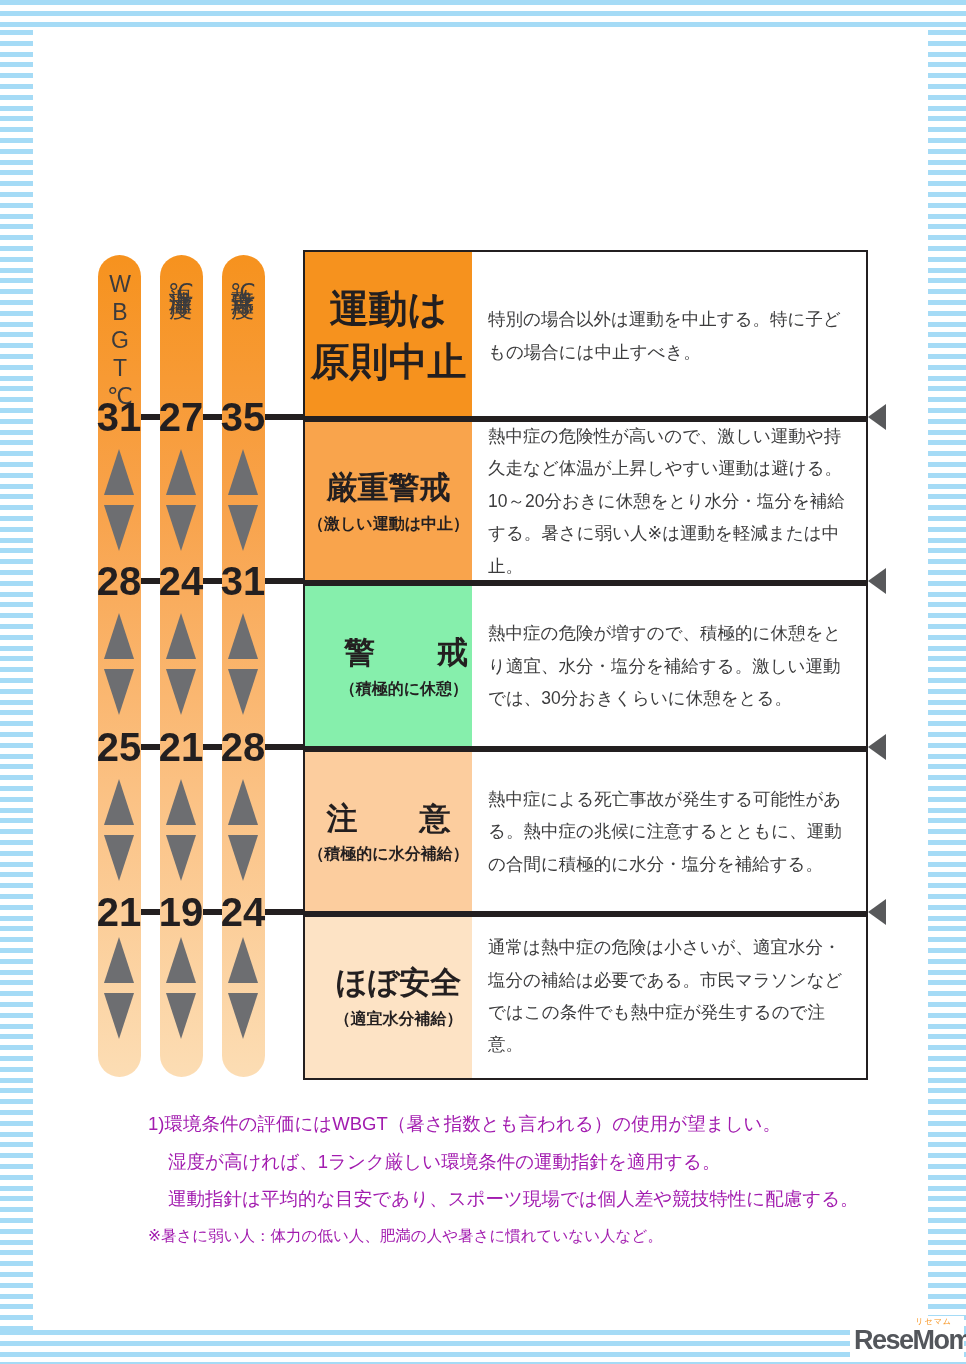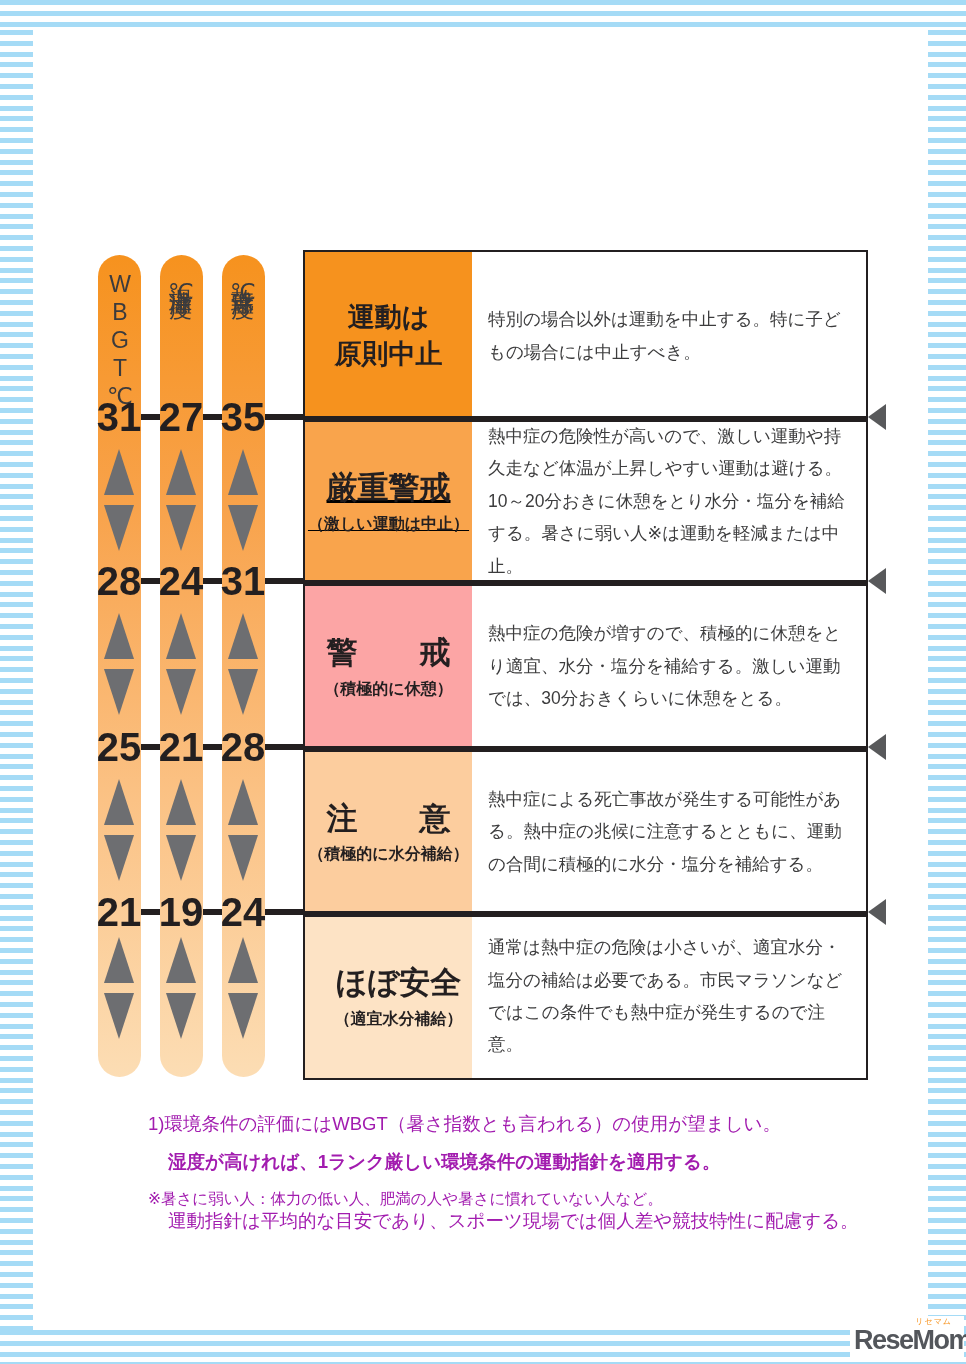--- a/index.html
+++ b/index.html
@@ -66,21 +66,21 @@
 
   
   .marker-left { position:absolute; left:868px; transform:translateY(-50%); width:0; height:0;
     border-top:13px solid transparent; border-bottom:13px solid transparent;
     border-right:18px solid #58595B; z-index:3; }
 
   
   .footnotes { position:absolute; left:148px; top:1112px; width:740px; color:#a21caf; }
   .fn-line { font-size:18.5px; line-height:1.25; }
   .fn-cont { padding-left:20px; }
-  .mb16 { margin-bottom:15px; } .mb2 { margin-bottom:4px; } .mb12 { margin-bottom:14px;font-weight:bold; }
+  .mb16 { margin-bottom:15px; } .mb2 { margin-bottom:4px; } .mb12 { margin-bottom:14px; }
   .fn-note { font-size:15.5px; margin-top:16px; }
 
   
   .logo { position:absolute; left:850px; top:1316px; width:114px; height:42px;
     background:#ffffff; z-index:5; }
   .logo-text { position:absolute; left:4px; bottom:2px; font-size:27px; font-weight:bold;
     color:#53565B; letter-spacing:-1.5px; }
   .logo-ruby { position:absolute; right:12px; top:0px; font-size:8px; color:#F7931E;
     letter-spacing:1px; }
 </style>
@@ -183,40 +183,40 @@
     </div>
   <div class="arrows" style="left:243px; top:988px;">
       <span class="tri-up"></span>
       <span class="tri-down"></span>
     </div>
 
   <div class="guide-table">
 
     <div class="zone-row row-1">
       <div class="zone-label-cell" style="background-color: rgb(246, 146, 30);">
-        <div class="zone-label" style="font-size:27px;">運動は
+        <div class="zone-label" style="font-size:39px;">運動は
 原則中止</div>
       </div>
       <div class="zone-desc-cell">
         <div class="zone-desc">特別の場合以外は運動を中止する。特に子どもの場合には中止すべき。</div>
       </div>
     </div>
 
     <div class="zone-row row-2">
-      <div class="zone-label-cell" style="background-color: rgb(249, 164, 76); text-decoration: underline;">
+      <div class="zone-label-cell" style="background-color: rgb(249, 164, 76);">
         <div class="zone-label">厳重警戒</div>
         <div class="zone-sub">（激しい運動は中止）</div>
       </div>
       <div class="zone-desc-cell">
         <div class="zone-desc">熱中症の危険性が高いので、激しい運動や持久走など体温が上昇しやすい運動は避ける。10～20分おきに休憩をとり水分・塩分を補給する。暑さに弱い人※は運動を軽減または中止。</div>
       </div>
     </div>
 
     <div class="zone-row row-3">
-      <div class="zone-label-cell" style="background-color: #fca5a5;">
+      <div class="zone-label-cell" style="background-color: #86efac; align-items: flex-end;">
         <div class="zone-label">警　　戒</div>
         <div class="zone-sub">（積極的に休憩）</div>
       </div>
       <div class="zone-desc-cell">
         <div class="zone-desc">熱中症の危険が増すので、積極的に休憩をとり適宜、水分・塩分を補給する。激しい運動では、30分おきくらいに休憩をとる。</div>
       </div>
     </div>
 
     <div class="zone-row row-4">
       <div class="zone-label-cell" style="background-color: rgb(252, 205, 158);">
@@ -245,22 +245,22 @@
   </div>
 
   <div class="marker-left" style="top:417px;"></div>
   <div class="marker-left" style="top:581px;"></div>
   <div class="marker-left" style="top:747px;"></div>
   <div class="marker-left" style="top:912px;"></div>
 
   <div class="footnotes">
     <div class="fn-line mb16">1)環境条件の評価にはWBGT（暑さ指数とも言われる）の使用が望ましい。</div>
     <div class="fn-line fn-cont mb12">湿度が高ければ、1ランク厳しい環境条件の運動指針を適用する。</div>
+    <div class="fn-line fn-cont">運動指針は平均的な目安であり、スポーツ現場では個人差や競技特性に配慮する。</div>
     <div class="fn-line fn-note">※暑さに弱い人：体力の低い人、肥満の人や暑さに慣れていない人など。</div>
-    <div class="fn-line fn-cont">運動指針は平均的な目安であり、スポーツ現場では個人差や競技特性に配慮する。</div>
   </div>
 
   <div class="logo">
     <div class="logo-ruby">リセマム</div>
     <div class="logo-text">ReseMom.</div>
   </div>
 
 </div>
 
 </body></html>

